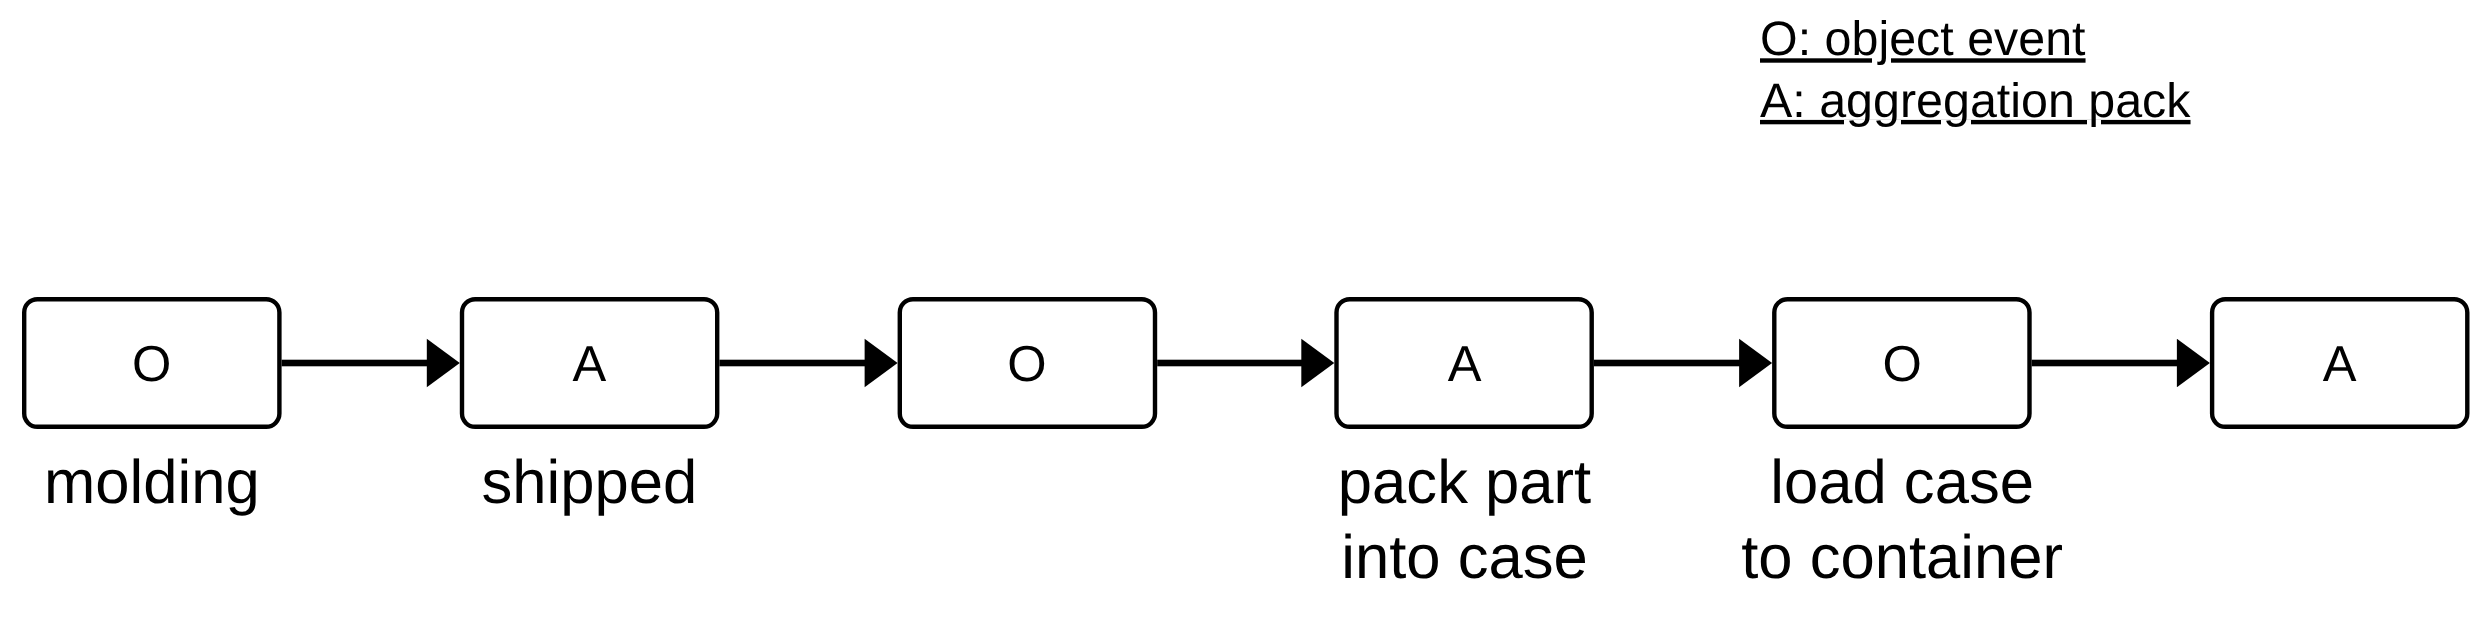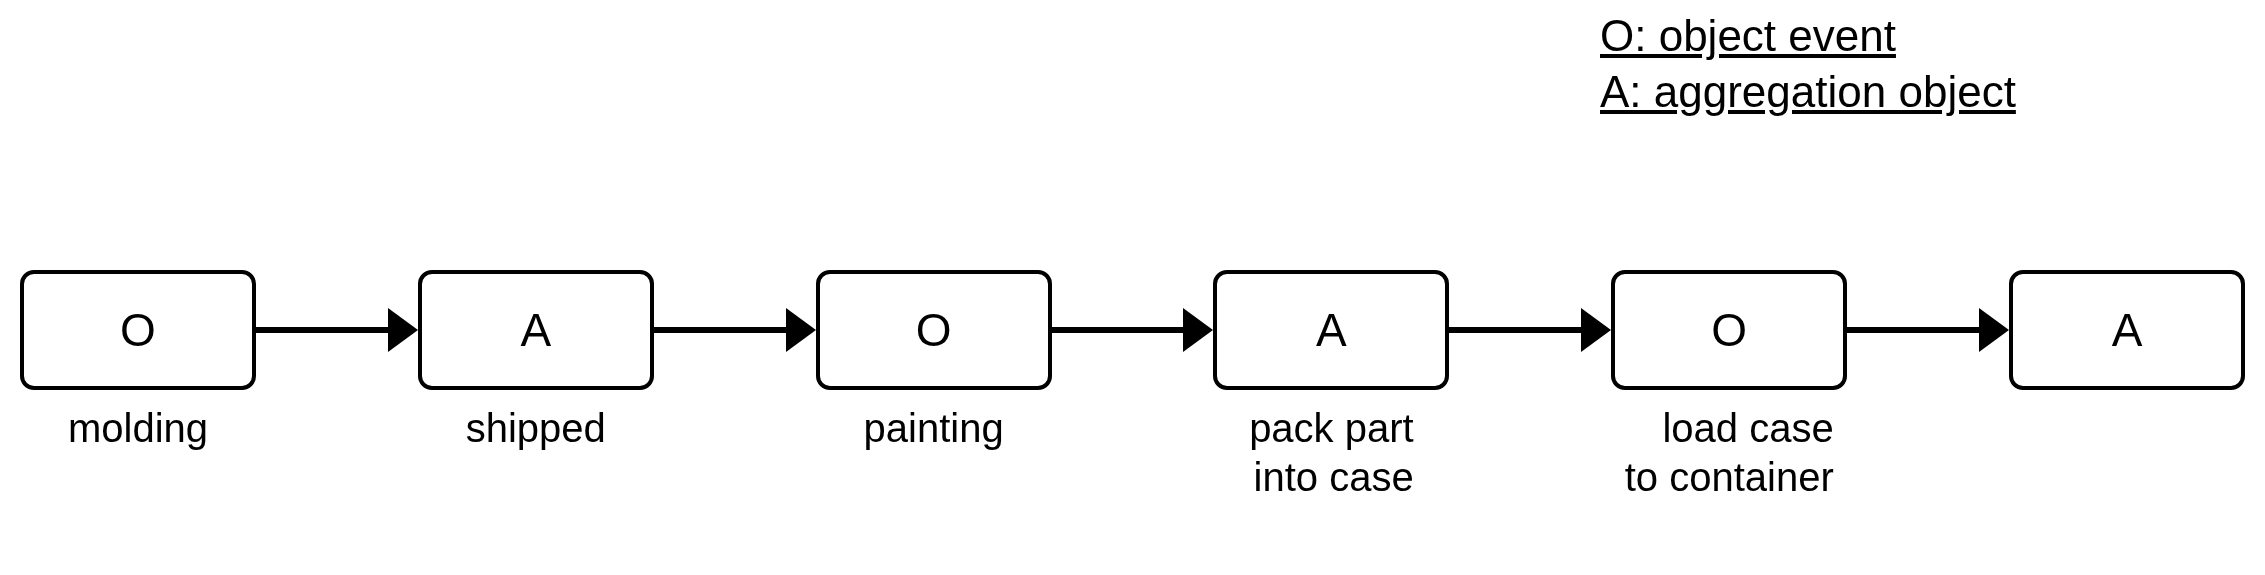--- a/index.html
+++ b/index.html
@@ -61,23 +61,23 @@
   }
 
   .node-letter {
     font-size: 46px;
     line-height: 1;
     font-family: "Liberation Sans", sans-serif;
   }
 
   .node-label {
     margin-top: 14px;
-    font-size: 40px;
+    font-size: 56px;
     line-height: 1.22;
-    text-align: right;
+    text-align: center;
     white-space: nowrap;
   }
   .node-label span { display: block; }
 
   
   .connector {
     flex: 1 1 auto;
     height: 120px;
     position: relative;
     min-width: 40px;
@@ -99,21 +99,21 @@
     border-top: 22px solid transparent;
     border-bottom: 22px solid transparent;
     border-left: 30px solid #000000;
   }
 </style>
 </head>
 <body>
 
 <div class="legend">
   <span class="legend-line">O: object event</span>
-  <span class="legend-line">A: aggregation object</span>
+  <span class="legend-line">A: aggregation pack</span>
 </div>
 
 <div class="flow">
 
   <div class="node">
     <div class="node-box">
       <span class="node-letter">O</span>
     </div>
     <div class="node-label">
       <span>molding</span>
@@ -135,23 +135,20 @@
   </div>
 
   <div class="connector">
     <div class="shaft"></div>
     <div class="head"></div>
   </div>
 
   <div class="node">
     <div class="node-box">
       <span class="node-letter">O</span>
-    </div>
-    <div class="node-label">
-      <span>painting</span>
     </div>
   </div>
 
   <div class="connector">
     <div class="shaft"></div>
     <div class="head"></div>
   </div>
 
   <div class="node">
     <div class="node-box">

